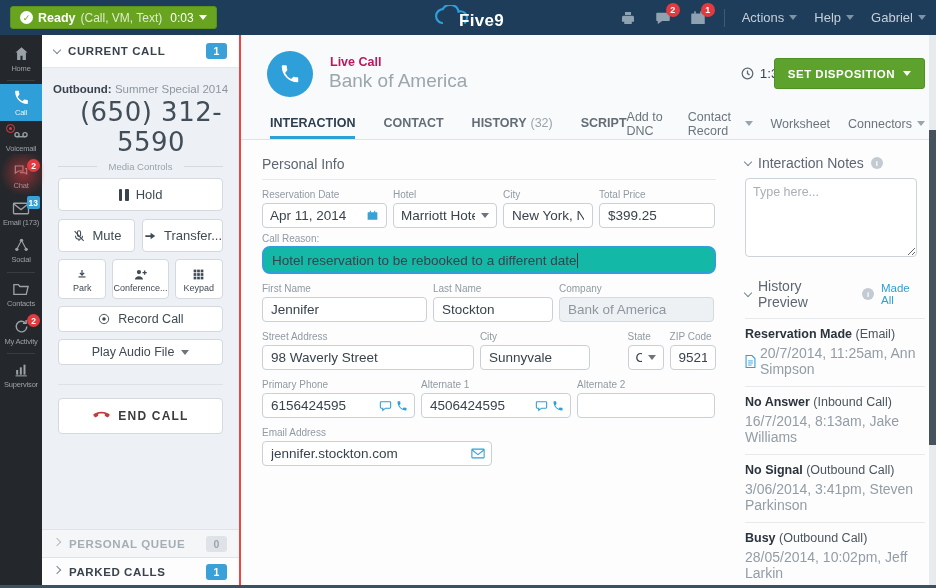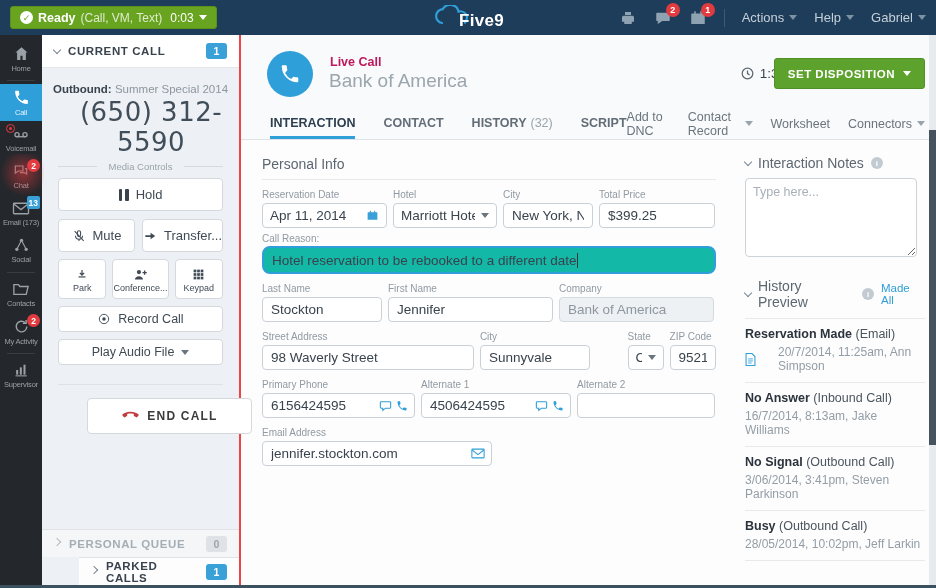--- a/index.html
+++ b/index.html
@@ -73,26 +73,26 @@
     font-family:"Liberation Sans",sans-serif;}
   .btn-hold{height:33px;margin-top:6px;width:100%;}
   .pausebar{width:3.5px;height:12px;background:#39434d;display:inline-block;border-radius:1px;}
   .pausewrap{display:flex;gap:3px;}
   .btn-row2{display:flex;gap:7px;margin-top:8px;}
   .btn-row2 .btn{flex:1;height:33px;}
   .btn-row3{display:flex;gap:6px;margin-top:7px;}
   .btn-row3 .btn{flex:1;height:40px;flex-direction:column;gap:2px;font-size:9px;padding-top:3px;}
   .btn-wide{height:26px;margin-top:7px;width:100%;font-size:12.5px;}
   .cc-div{border:none;border-top:1px solid #dde2e7;margin:19px 0 0;}
-  .btn-end{height:36px;margin-top:13px;width:100%;font-size:12px;font-weight:bold;letter-spacing:1.2px;color:#3d3a3e;margin-left:29px;}
+  .btn-end{height:36px;margin-top:13px;width:100%;font-size:12px;font-weight:bold;letter-spacing:1.2px;color:#3d3a3e;}
   .btn-end svg{color:#c23b3d;}
   .cc-footrow{position:absolute;left:0;right:0;height:28px;display:flex;align-items:center;gap:9px;
     padding:0 12px;border-top:1px solid #dfe3e7;cursor:pointer;background:#f4f6f8;}
   .cc-footrow.pq{top:494px;}
-  .cc-footrow.pc{top:522px;background:#fdfdfe;margin-left:37px;}
+  .cc-footrow.pc{top:522px;background:#fdfdfe;}
   .pq .cc-title{color:#a5aeb5;}
   .pq .chev{border-color:#b3bcc3;}
 
   
   #main{position:absolute;left:241px;top:35px;width:695px;height:553px;background:#f8fafb;}
   .mh{position:relative;height:73px;}
   .avatar{position:absolute;left:26px;top:16px;width:46px;height:46px;border-radius:50%;background:#2e9fd8;
     display:flex;align-items:center;justify-content:center;color:#fff;}
   .mh-state{position:absolute;left:89px;top:20px;font-size:12.5px;font-weight:bold;color:#be185d;}
   .mh-namerow{position:absolute;left:88px;top:35px;display:flex;align-items:baseline;gap:11px;white-space:nowrap;}
@@ -148,21 +148,21 @@
     display:flex;align-items:center;justify-content:center;font-style:normal;}
   .notes-ta{margin-top:7px;width:172px;height:79px;border:1px solid #ccd3d9;border-radius:4px;padding:6px 7px;
     font-size:12.5px;color:#39434d;font-family:"Liberation Sans",sans-serif;background:#fff;outline:none;}
   .notes-ta::placeholder{color:#a7b0b8;}
   .showall{margin-left:auto;font-size:11.5px;color:#2e9fd8;cursor:pointer;}
   .hist-hr{border:none;border-top:1px solid #e7eaed;margin-top:8px;}
   .h-item{padding:8px 0 9px;border-bottom:1px solid #e7eaed;cursor:pointer;}
   .h-title{font-size:12.5px;color:#2b333c;}
   .h-title b{font-weight:bold;}
   .h-type{font-weight:normal;color:#4b555e;}
-  .h-meta{margin-top:4px;display:flex;align-items:center;gap:22px;font-size:12px;color:#939da5;}
+  .h-meta{margin-top:4px;display:flex;align-items:center;gap:4px;font-size:14px;color:#939da5;}
   .h-meta svg{flex:none;}
 
   
   #vscroll{position:absolute;right:0;top:35px;width:7px;height:550px;background:#e8ebee;z-index:40;}
   #vthumb{position:absolute;right:0;top:95px;width:7px;height:315px;background:#46535f;cursor:pointer;}
   #bottombar{position:absolute;left:0;bottom:0;width:936px;height:3px;background:#3c5160;z-index:60;}
 </style>
 </head>
 <body>
 
@@ -490,27 +490,27 @@
           </div>
         </div>
 
         <span class="f-label">Call Reason:</span>
         <div class="focus-inp">
           <span>Hotel reservation to be rebooked to a different date</span>
           <span class="caret"></span>
         </div>
 
         <div class="f-row">
+          <div class="f-col w-fn">
+            <span class="f-label">First Name</span>
+            <input class="inp" value="Jennifer" style="">
+          </div>
           <div class="f-col w-ln">
             <span class="f-label">Last Name</span>
             <input class="inp" value="Stockton" style="">
-          </div>
-          <div class="f-col w-fn">
-            <span class="f-label">First Name</span>
-            <input class="inp" value="Jennifer" style="">
           </div>
           <div class="f-col w-co">
             <span class="f-label">Company</span>
             <input class="inp" disabled="" value="Bank of America" style="">
           </div>
         </div>
 
         <div class="f-row">
           <div class="f-col w-st">
             <span class="f-label">Street Address</span>

